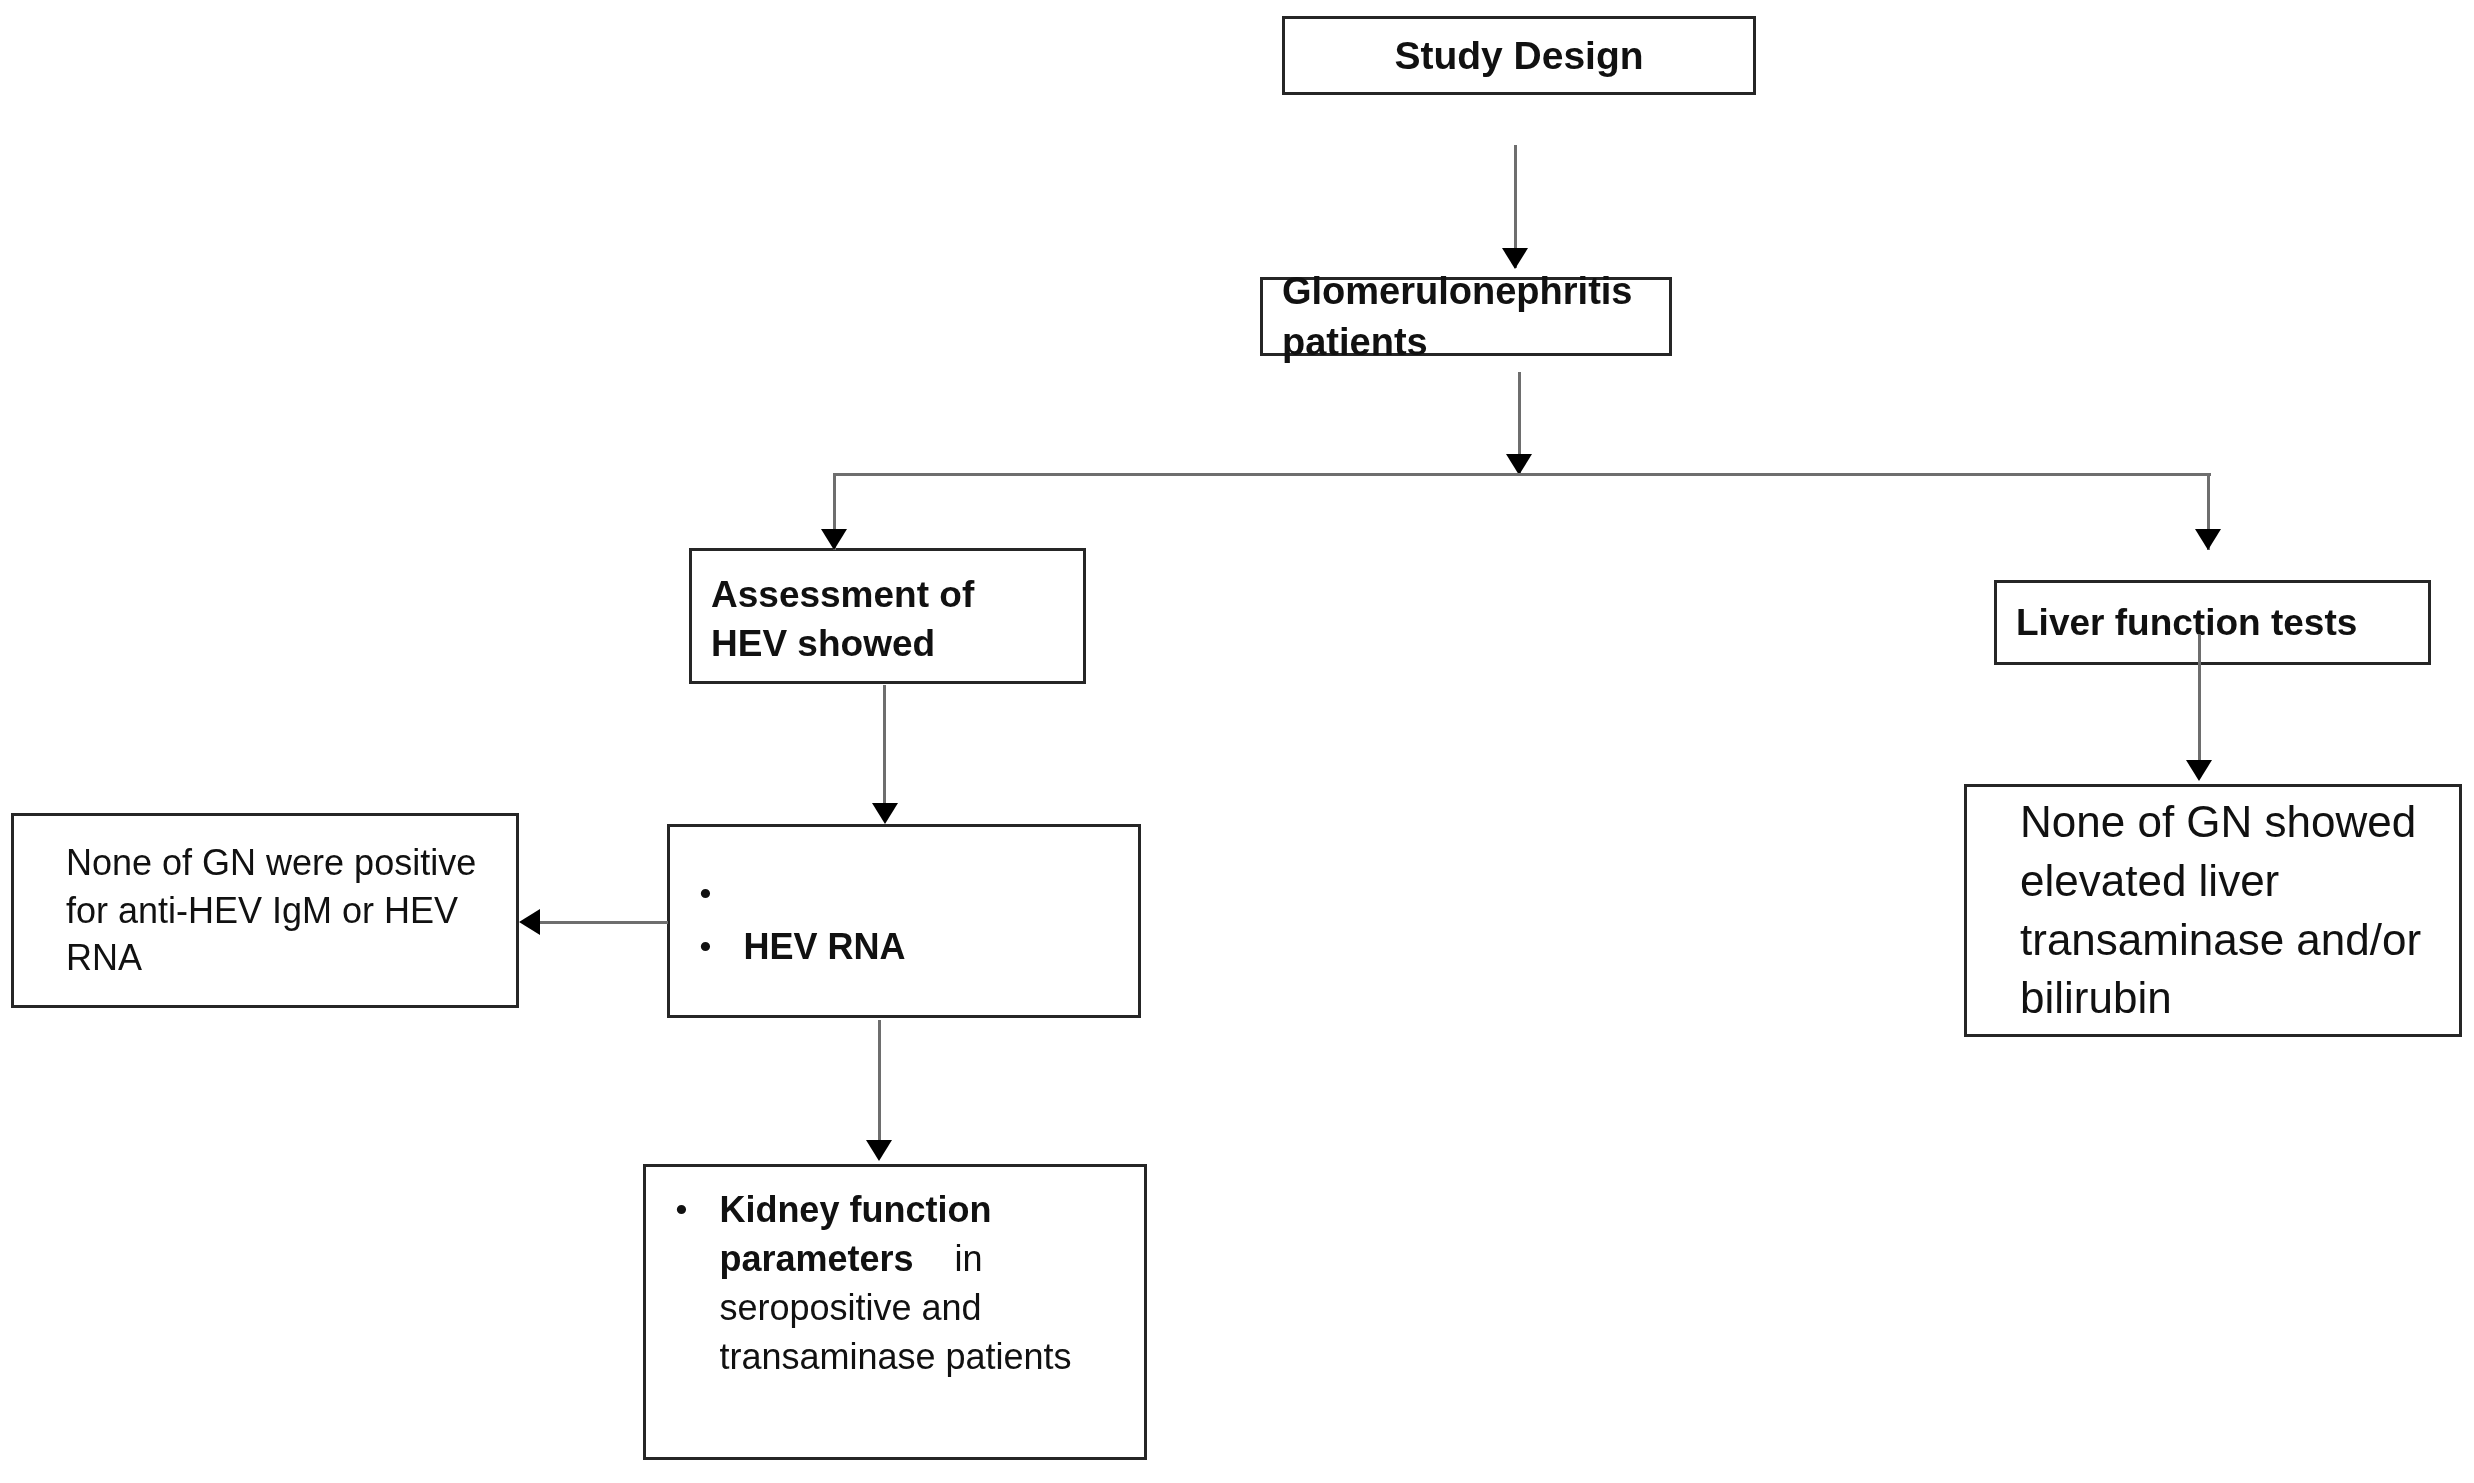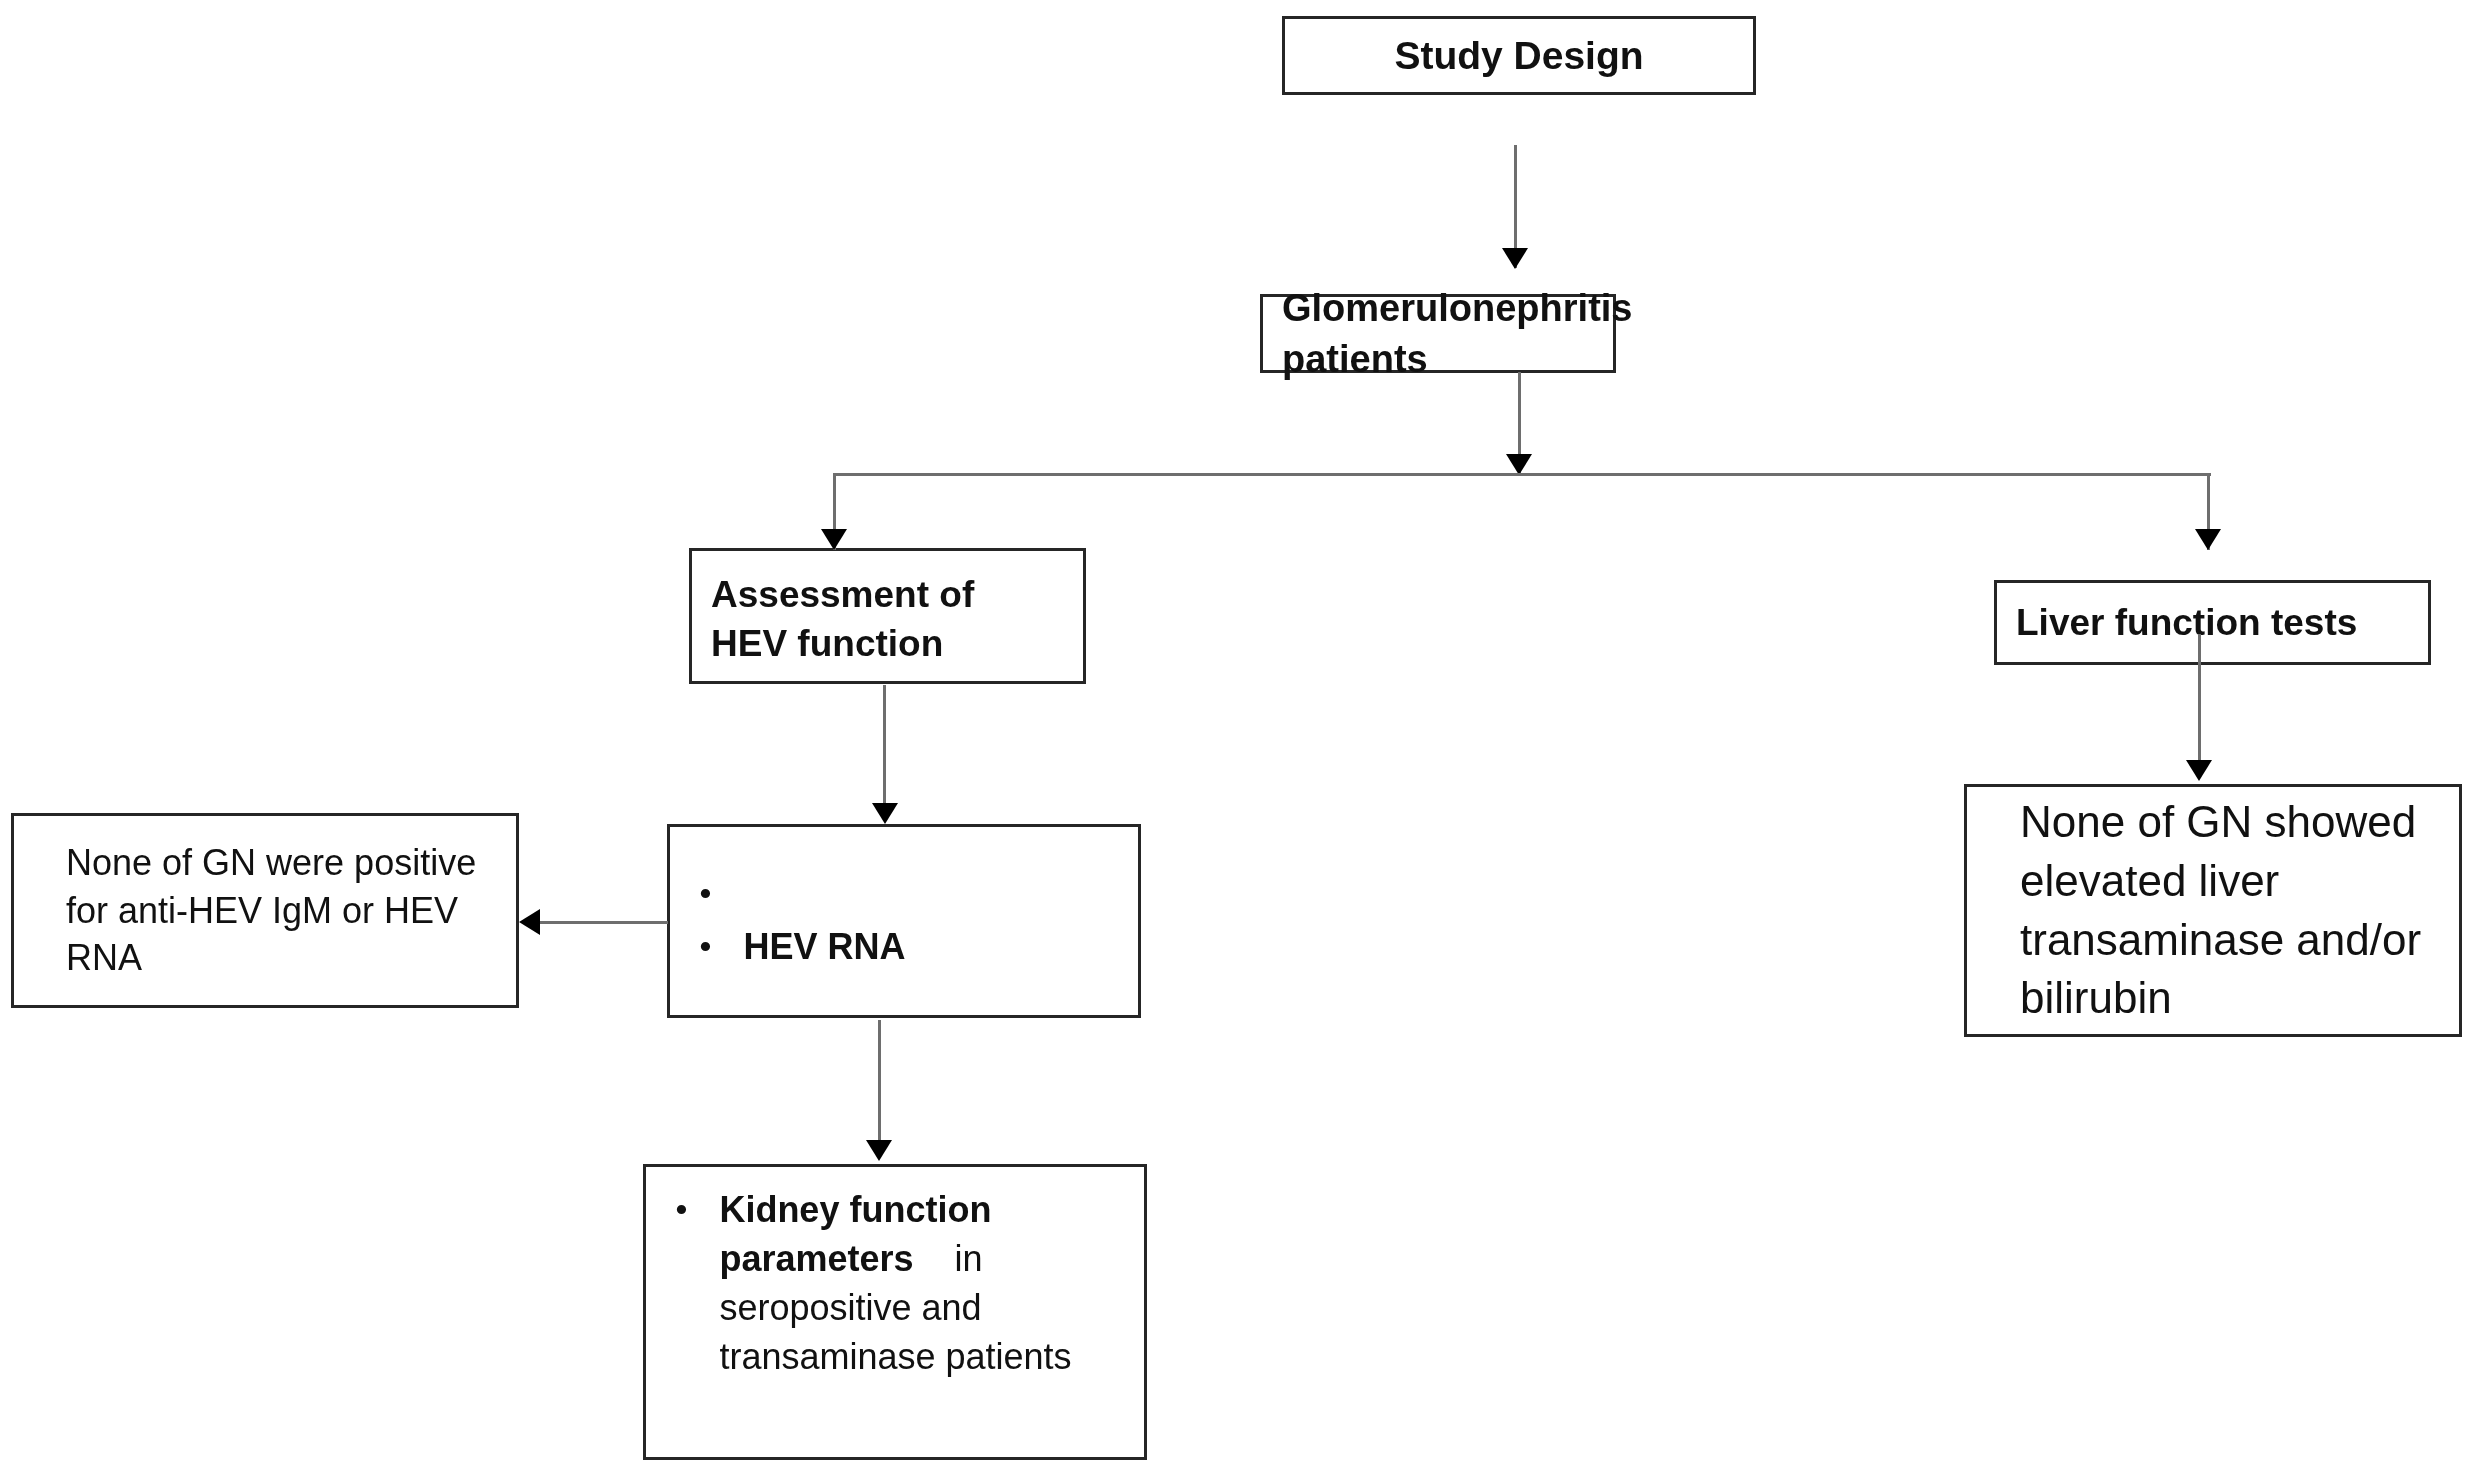--- a/index.html
+++ b/index.html
@@ -37,21 +37,21 @@
   .center { text-align: center; }
 
   
   #node-study-design {
     left: 1282px; top: 16.3px; width: 474px; height: 79px;
     justify-content: center;
   }
   #node-study-design .txt { font-size: 39px; text-align: center; }
 
   #node-gn-patients {
-    left: 1260px; top: 294px; width: 356px; height: 79px;
+    left: 1260px; top: 277px; width: 412px; height: 79px;
   }
   #node-gn-patients .txt { font-size: 38px; }
 
   #node-assessment {
     left: 689px; top: 548px; width: 397px; height: 136px;
     align-items: flex-start;
     padding-top: 19px;
   }
   #node-assessment .txt { font-size: 37px; }
 
@@ -143,21 +143,21 @@
     <span class="txt bold center">Study Design</span>
   </div>
 
   <div class="node" id="node-gn-patients">
     <span class="txt bold">Glomerulonephritis patients</span>
   </div>
 
   <div class="node" id="node-assessment">
     <span class="txt bold">
       <span>Assessment of</span><br>
-      <span>HEV function</span>
+      <span>HEV showed</span>
     </span>
   </div>
 
   <div class="node" id="node-liver">
     <span class="txt bold">Liver function tests</span>
   </div>
 
   <div class="node" id="node-none-hev">
     <span class="txt reg">None of GN were positive for anti-HEV IgM or HEV RNA</span>
   </div>

